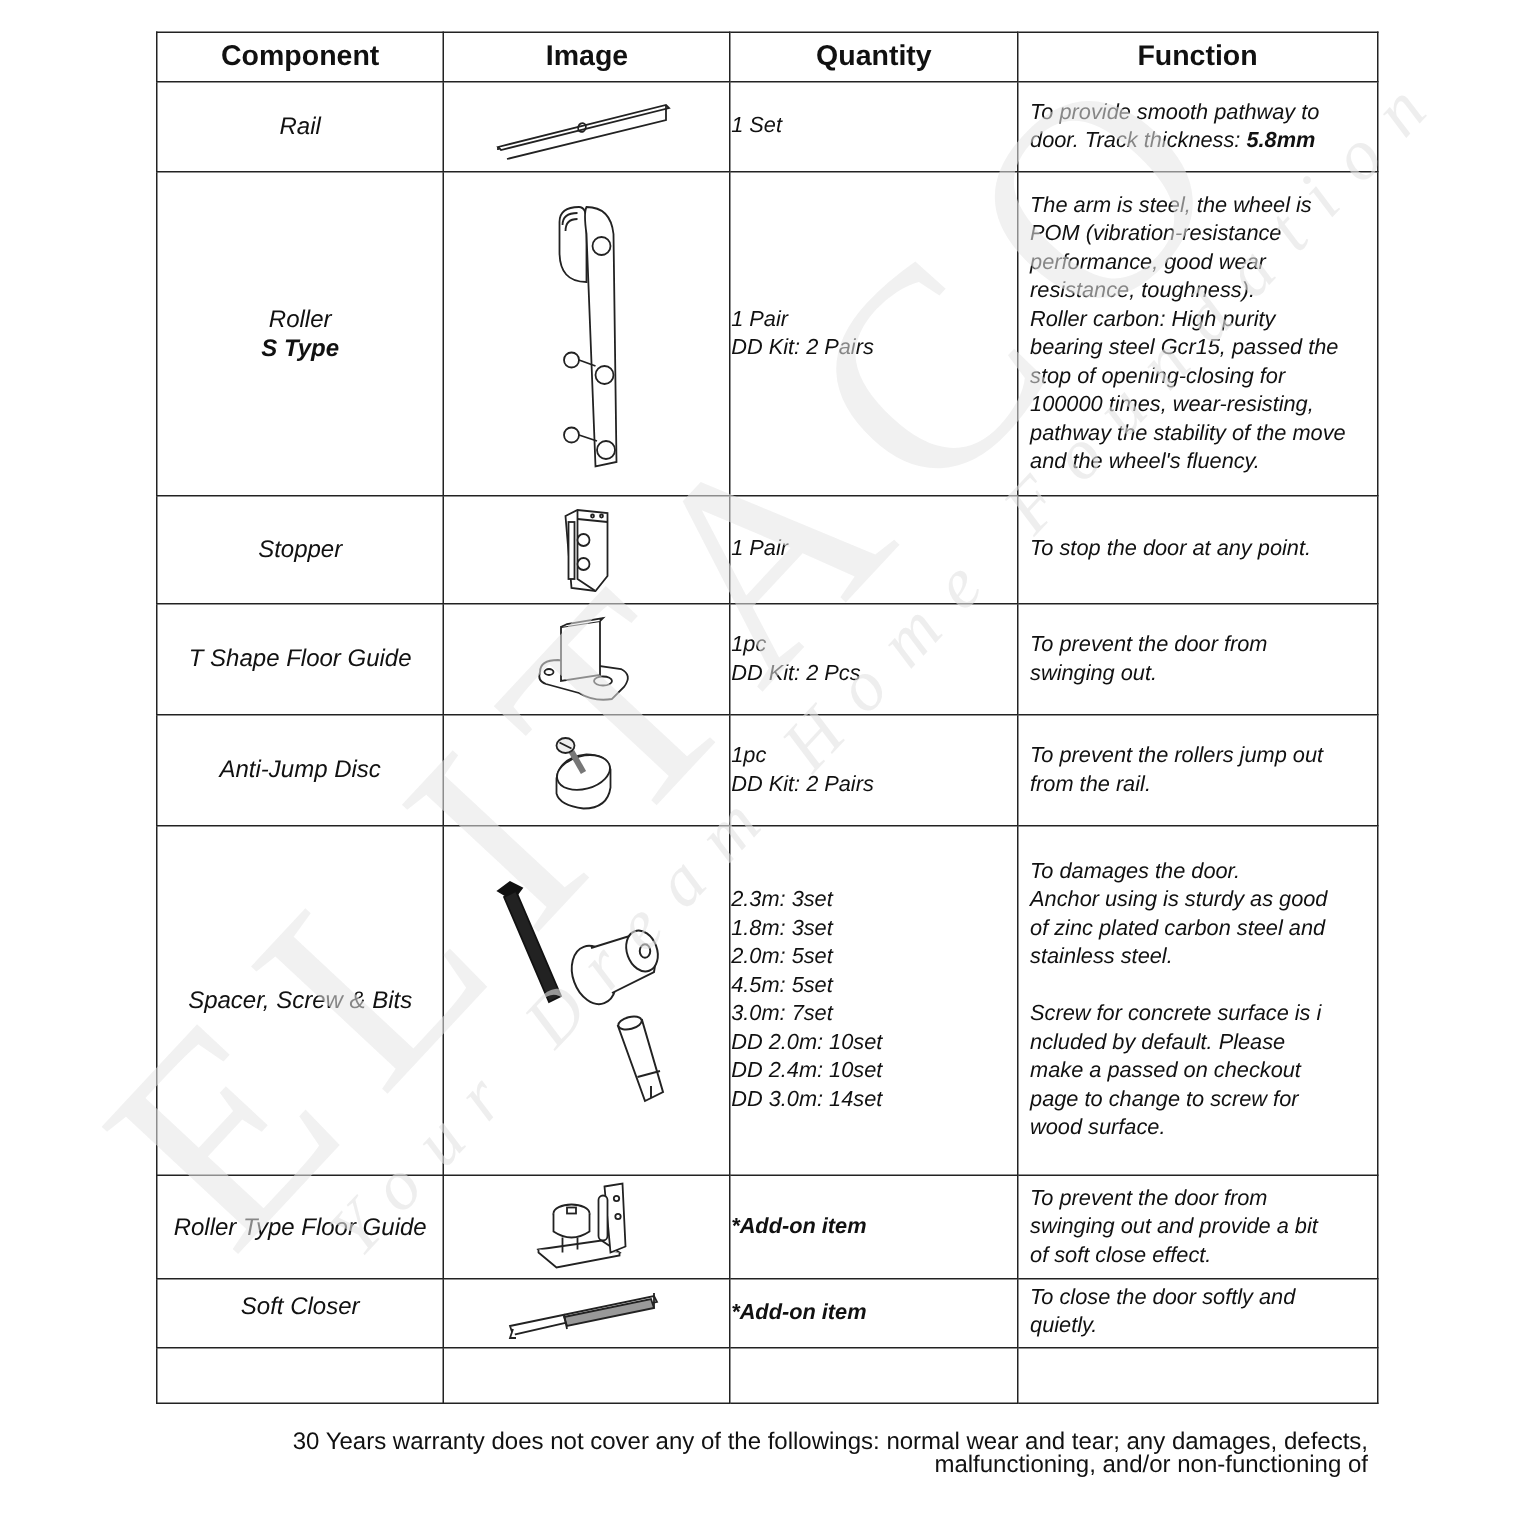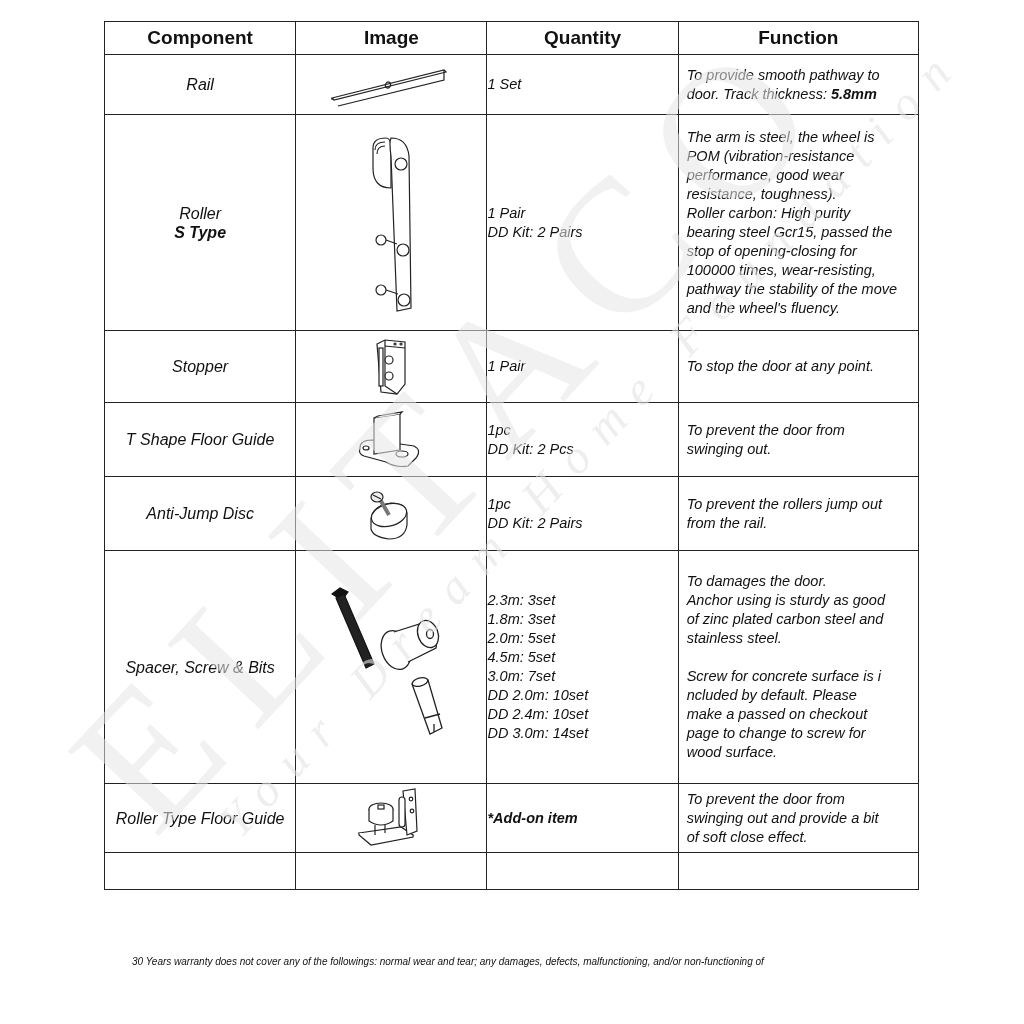--- a/index.html
+++ b/index.html
@@ -10,21 +10,21 @@
   table.spec th{font-weight:bold;font-size:19px;height:32px;text-align:center;}
   .c1{width:191px;} .c2{width:191px;} .c3{width:191px;} .c4{width:240px;}
   td.comp{text-align:center;font-style:italic;font-size:16px;line-height:19px;}
   td.qty{text-align:left;font-style:italic;font-size:14.5px;line-height:19px;}
   td.func{font-style:italic;font-size:14.5px;line-height:19px;padding:0 8px 0 8px !important;text-align:left;margin-top:36px;}
   td.img{text-align:center;}
   td.img svg{display:block;margin:0 auto;}
   .bold{font-weight:bold;}
   .line{display:block;}
   .gap{display:block;height:19px;}
-  .footnote{position:absolute;left:132px;top:955px;width:780px;font-style:italic;font-size:10px;line-height:14.5px;color:#111;}
+  .footnote{position:absolute;left:132px;top:955px;width:780px;font-size:16px;line-height:14.5px;color:#111;text-align:right;}
 </style>
 </head>
 <body>
 
 <svg class="watermark" viewBox="0 0 1024 1024">
   <g transform="translate(155,840) rotate(-47)" fill="#e6e6e6" opacity="0.55">
     <text x="0" y="0" font-family="'Liberation Serif', serif" font-size="190" letter-spacing="30">ELITACO</text>
   </g>
   <g transform="translate(240,840) rotate(-47)" fill="#e3e3e3" opacity="0.6">
     <text x="0" y="0" font-family="'Liberation Serif', serif" font-style="italic" font-size="48" letter-spacing="18">Your Dream Home Foundation</text>
@@ -240,20 +240,41 @@
       </svg>
     </td>
     <td class="qty bold">*Add-on item</td>
     <td class="func">
       <span class="line">To prevent the door from</span>
       <span class="line">swinging out and provide a bit</span>
       <span class="line">of soft close effect.</span>
     </td>
   </tr>
 
+  <tr style="height:46px">
+    <td class="comp" style="vertical-align:top;padding-top:9px;">
+      <span>Soft Closer</span>
+    </td>
+    <td class="img">
+      <svg width="110" height="40" viewBox="0 0 110 40">
+        <g fill="#fff" stroke="#222" stroke-width="1.2">
+          <path d="M4 28 L100 8 L102 12 L6 34 Z"></path>
+          <path d="M6 30 L4 36 L8 36"></path>
+          <path d="M40 22 L98 10 L100 16 L42 28 Z" fill="#999"></path>
+          <line x1="100" y1="6" x2="100" y2="16"></line>
+          <line x1="40" y1="20" x2="42" y2="30"></line>
+        </g>
+      </svg>
+    </td>
+    <td class="qty bold">*Add-on item</td>
+    <td class="func" style="vertical-align:top;padding-top:3px !important;">
+      <span class="line">To close the door softly and</span>
+      <span class="line">quietly.</span>
+    </td>
+  </tr>
 
   <tr style="height:37px">
     <td class="comp"></td>
     <td class="img"></td>
     <td class="qty"></td>
     <td class="func"></td>
   </tr>
 </tbody>
   </table>
 

